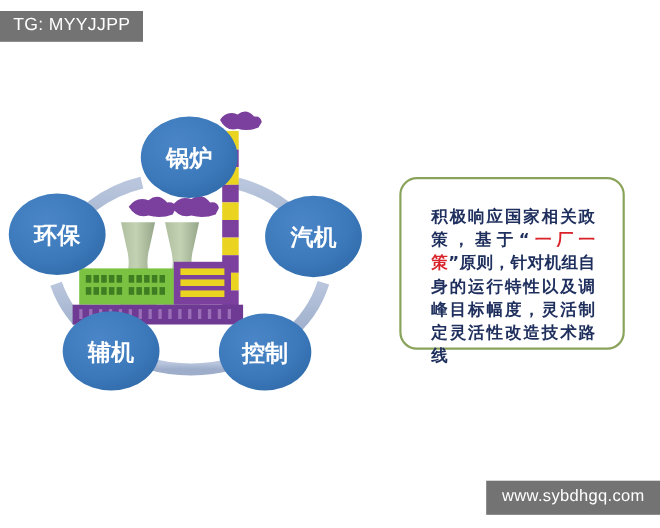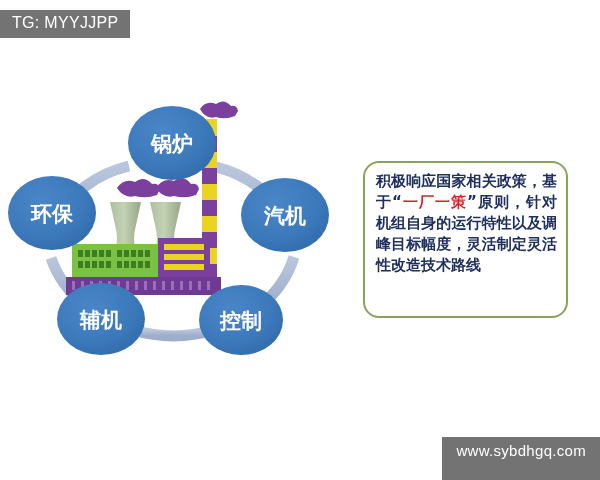--- a/index.html
+++ b/index.html
@@ -27,21 +27,21 @@
   #wm-top {
     left: 0;
     top: 10px;
     padding: 3px 12px 5px 12px;
     font-size: 16px;
     line-height: 20px;
   }
   #wm-bottom {
     right: 0;
     top: 437px;
-    padding: 4px 14px 19px 14px;
+    padding: 4px 14px 7px 14px;
     font-size: 15px;
     line-height: 20px;
   }
 
   
   #diagram {
     position: absolute;
     left: 0;
     top: 95px;
     width: 345px;
@@ -74,21 +74,21 @@
   }
   #callout-text {
     font-family: "DejaVu Sans", "Liberation Sans", sans-serif;
     font-weight: bold;
     font-size: 15px;
     line-height: 21px;
     color: #20305e;
     text-align: justify;
     text-justify: inter-character;
     letter-spacing: 0px;
-    margin: 0;
+    margin: 16px;
   }
   #callout-text .hl { color: #d8232a; }
 </style>
 </head>
 <body>
 
 <div class="wm" id="wm-top">TG: MYYJJPP</div>
 
 <div id="diagram">
   <svg width="345" height="270" viewBox="0 0 345 270" xmlns="http://www.w3.org/2000/svg">

